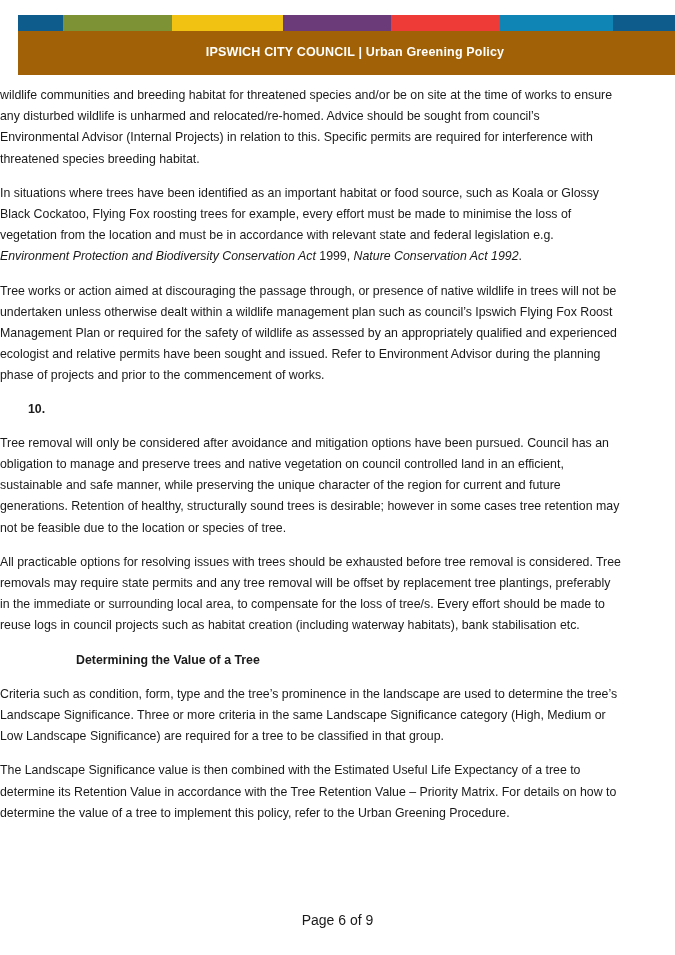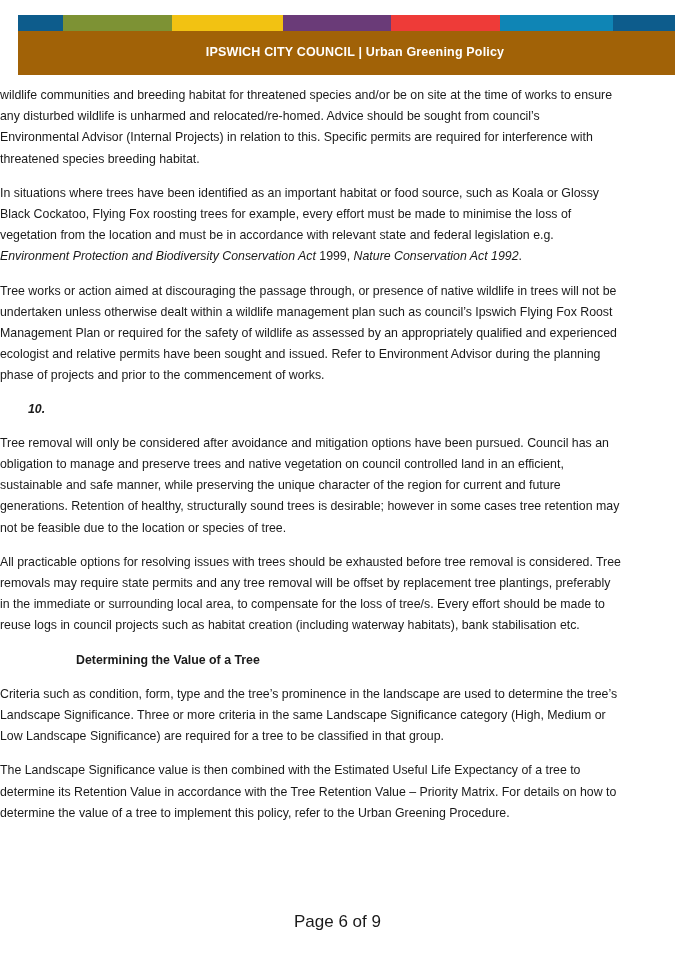--- a/index.html
+++ b/index.html
@@ -107,21 +107,20 @@
     font-weight: bold;
   }
 
   
   .num-item {
     margin: 0 0 13px 0;
     padding-left: 28px;
     padding-right: 26px;
     display: flex;
     font-weight: bold;
-    font-style: italic;
   }
   .num-item .num {
     width: 68px;
     flex: 0 0 68px;
     font-weight: bold;
   }
   .num-item .num-title {
     flex: 1 1 auto;
     font-weight: bold;
   }
@@ -132,21 +131,21 @@
     font-style: italic;
   }
 
   
   .footer {
     position: absolute;
     left: 0;
     top: 912px;
     width: 675px;
     text-align: center;
-    font-size: 17px;
+    font-size: 14px;
     color: #1a1a1a;
   }
 </style>
 </head>
 <body>
 
 <div class="page">
 
   <div class="header-banner">
     <div class="accent-bar-row">

